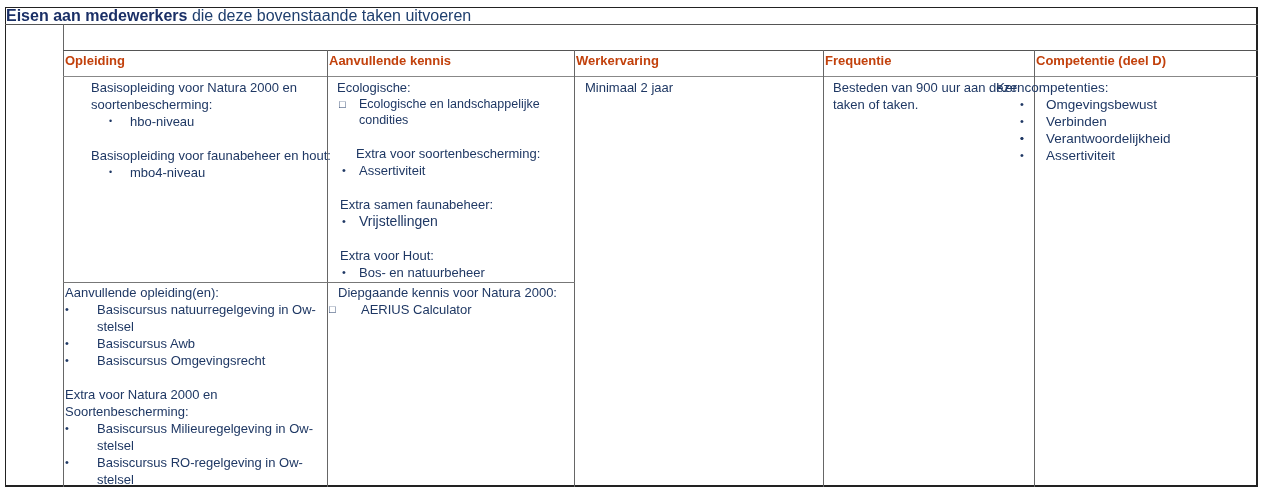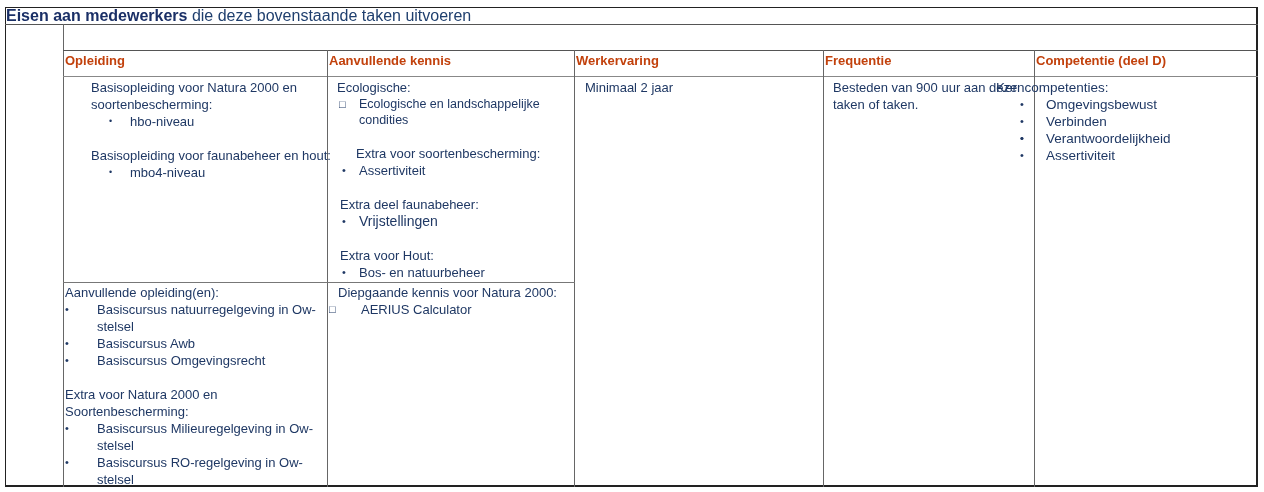--- a/index.html
+++ b/index.html
@@ -66,21 +66,21 @@
   <p class="left-bullet"><span class="b">•</span><span>Basiscursus RO-regelgeving in Ow-stelsel</span></p>
 </div>
 
 <div class="cell" style="left:337px; top:79px; width:234px;">
   <p>Ecologische:</p>
   <p class="box-bullet" style="font-size:12.5px; line-height:16px;"><span class="b">□</span><span>Ecologische en landschappelijke condities</span></p>
   <div class="gap"></div>
   <p style="margin-left:19px;">Extra voor soortenbescherming:</p>
   <p class="sm-bullet" style="margin-left:3px;"><span class="b">•</span><span>Assertiviteit</span></p>
   <div class="gap"></div>
-  <p style="margin-left:3px;">Extra deel faunabeheer:</p>
+  <p style="margin-left:3px;">Extra samen faunabeheer:</p>
   <p class="sm-bullet" style="margin-left:3px; font-size:14px;"><span class="b">•</span><span>Vrijstellingen</span></p>
   <div class="gap"></div>
   <p style="margin-left:3px;">Extra voor Hout:</p>
   <p class="sm-bullet" style="margin-left:3px;"><span class="b">•</span><span>Bos- en natuurbeheer</span></p>
 </div>
 
 <div class="cell" style="left:329px; top:284px; width:240px;">
   <p style="padding-left:9px;">Diepgaande kennis voor Natura 2000:</p>
   <p class="left-bullet"><span class="b">□</span><span>AERIUS Calculator</span></p>
 </div>

